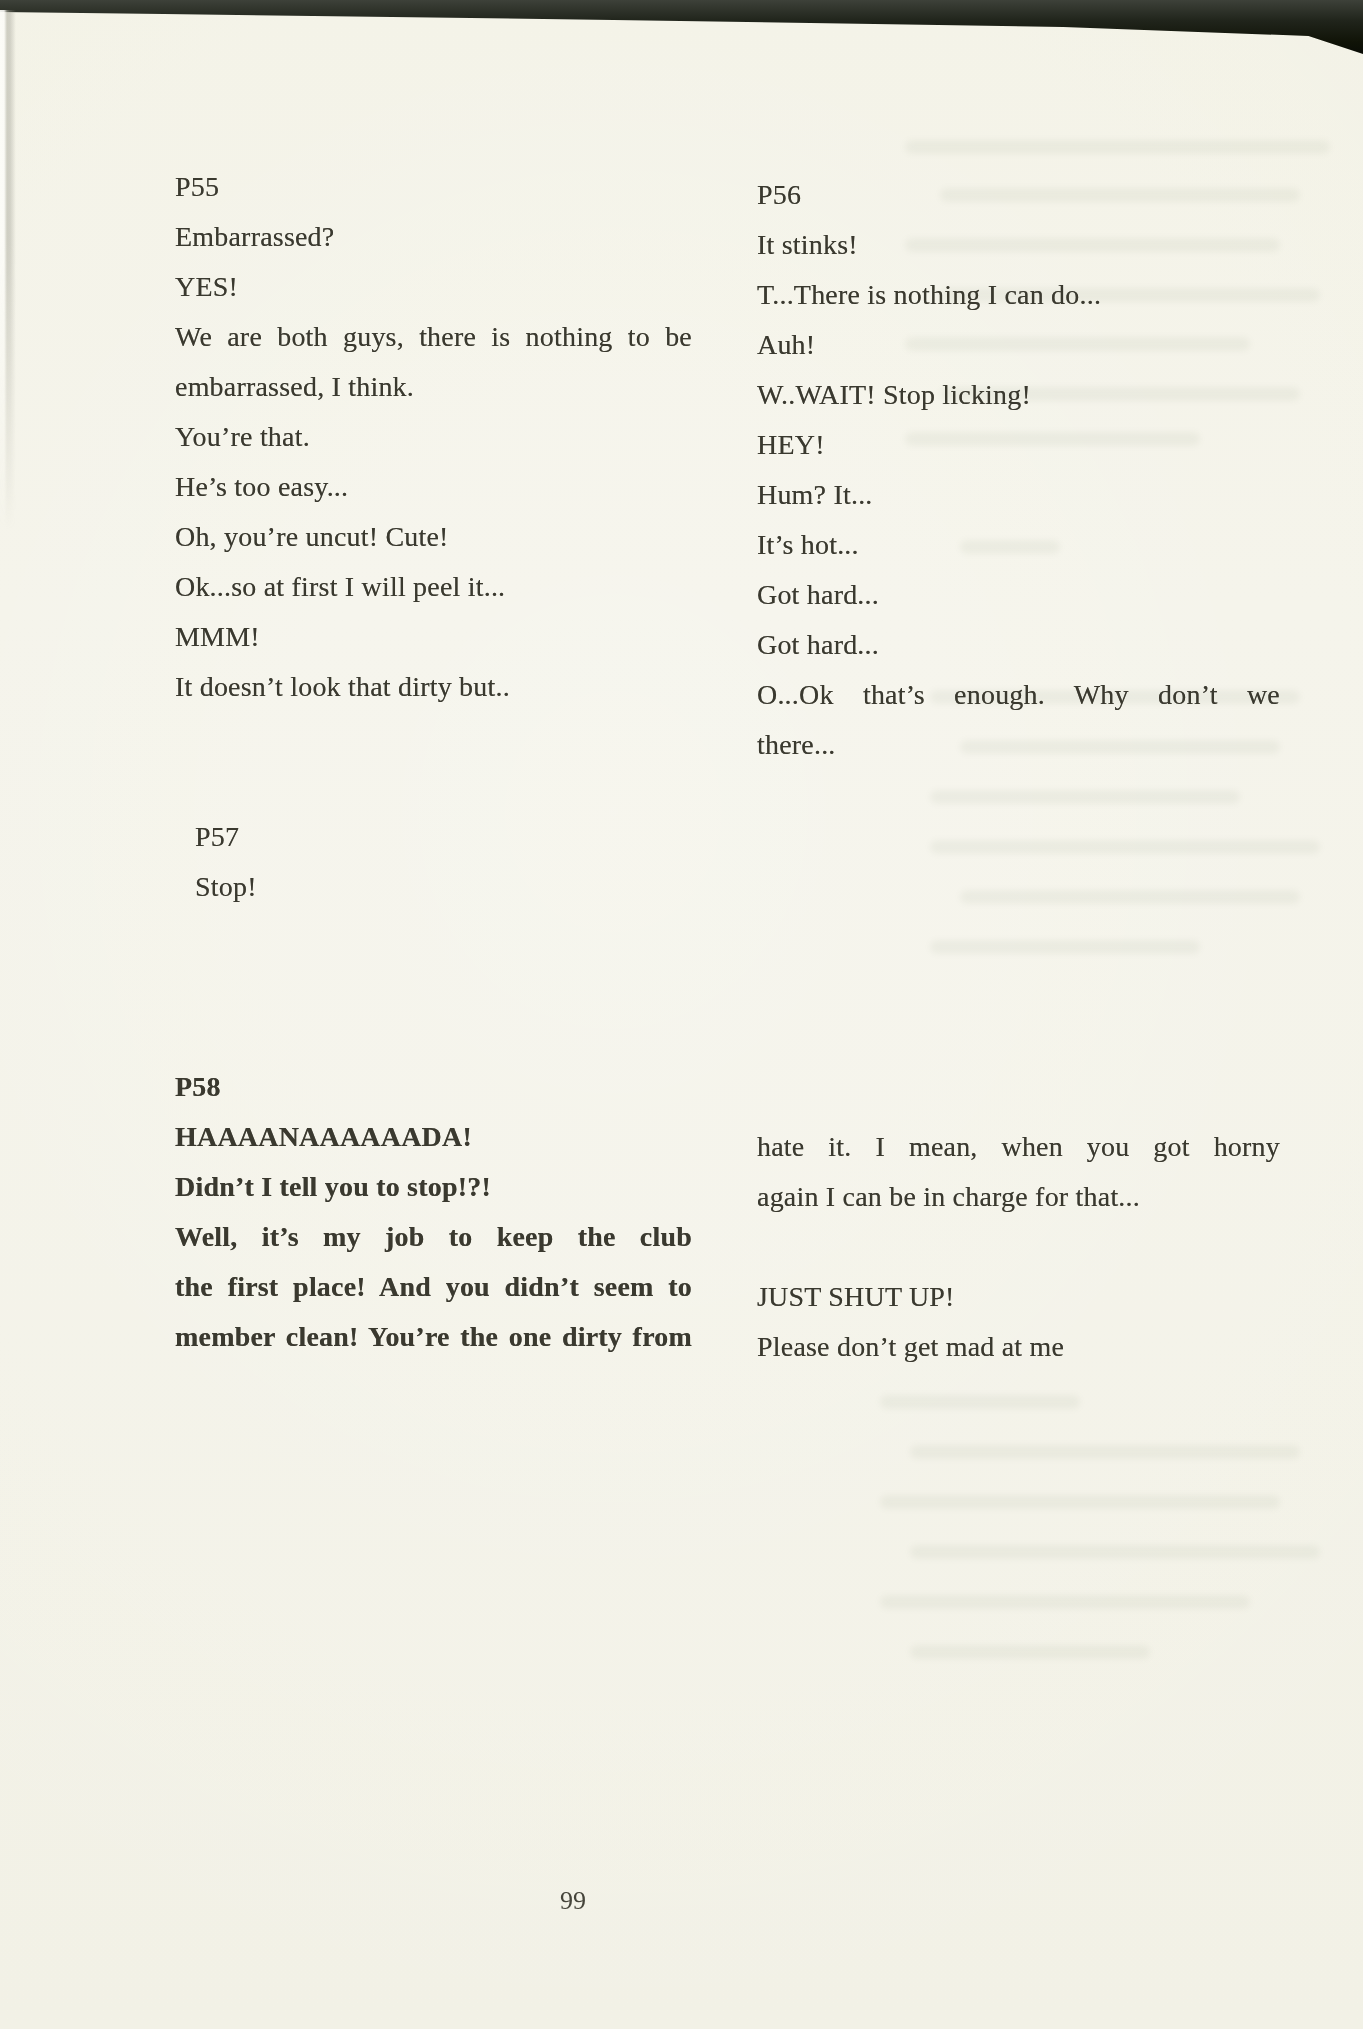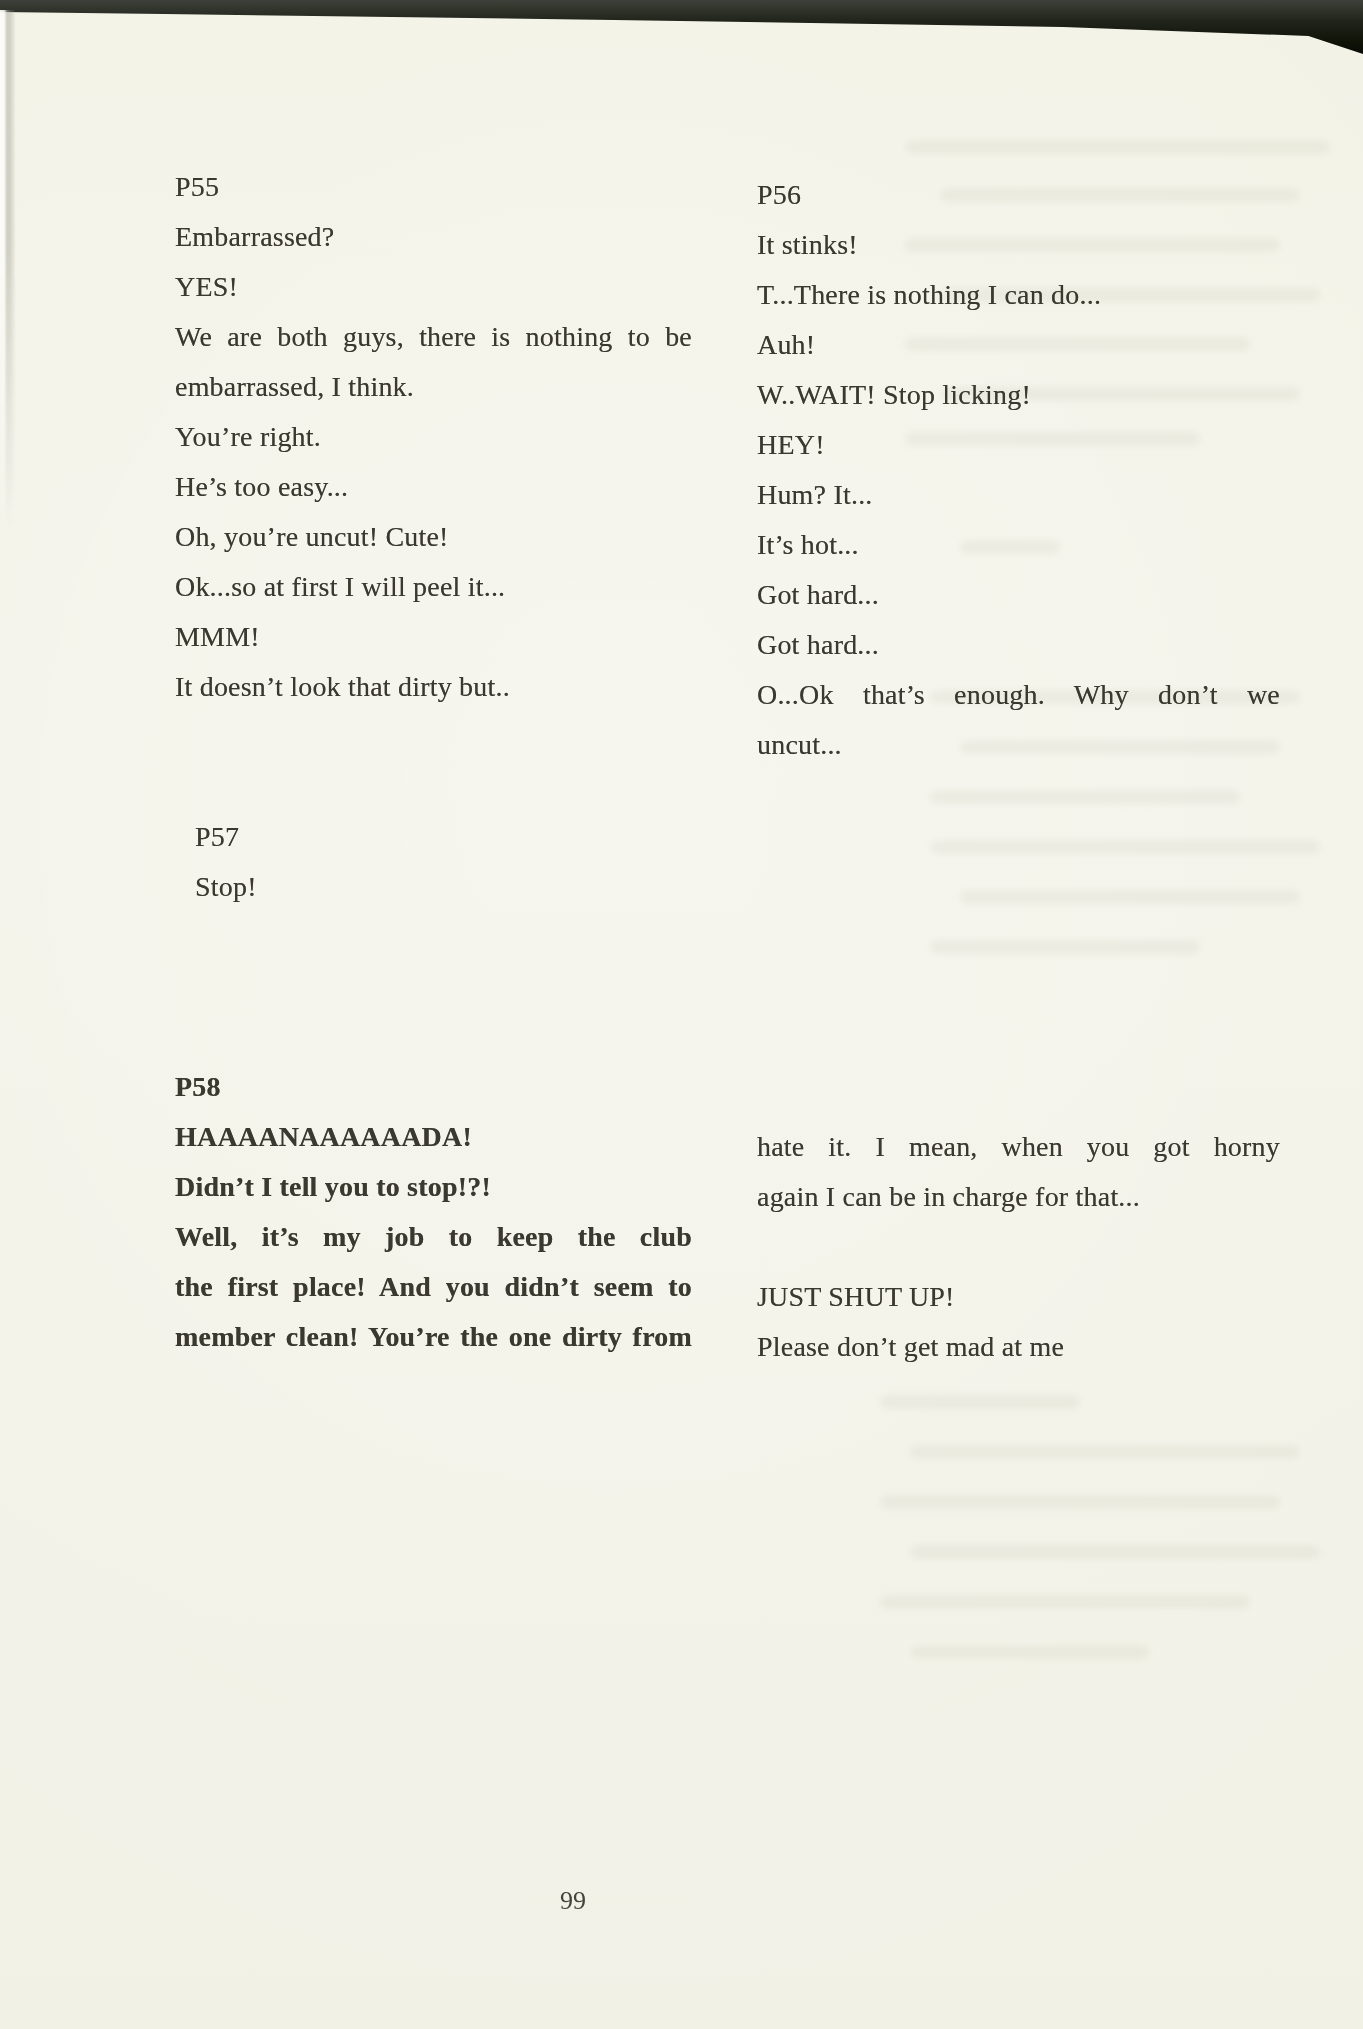--- a/index.html
+++ b/index.html
@@ -94,21 +94,21 @@
     <i class="bl" style="top:1645px; left:910px; width:240px;"></i>
   </div>
 
   <div class="col col-left" id="col-left">
       <div class="section" style="top: 162px;">
         <div class="line heading">P55</div>
         <div class="line">Embarrassed?</div>
         <div class="line">YES!</div>
         <div class="line just">We are both guys, there is nothing to be</div>
         <div class="line">embarrassed, I think.</div>
-        <div class="line">You’re right.</div>
+        <div class="line">You’re that.</div>
         <div class="line">He’s too easy...</div>
         <div class="line">Oh, you’re uncut! Cute!</div>
         <div class="line">Ok...so at first I will peel it...</div>
         <div class="line">MMM!</div>
         <div class="line">It doesn’t look that dirty but..</div>
       </div>
       <div class="section" style="top: 812px; margin-left: 20px;">
         <div class="line heading">P57</div>
         <div class="line">Stop!</div>
       </div>
@@ -127,21 +127,21 @@
         <div class="line">It stinks!</div>
         <div class="line">T...There is nothing I can do...</div>
         <div class="line">Auh!</div>
         <div class="line">W..WAIT! Stop licking!</div>
         <div class="line">HEY!</div>
         <div class="line">Hum? It...</div>
         <div class="line">It’s hot...</div>
         <div class="line">Got hard...</div>
         <div class="line">Got hard...</div>
         <div class="line just">O...Ok that’s enough. Why don’t we</div>
-        <div class="line">uncut...</div>
+        <div class="line">there...</div>
       </div>
       <div class="section" style="top: 1122px;">
         <div class="line just">hate it. I mean, when you got horny</div>
         <div class="line">again I can be in charge for that...</div>
       </div>
       <div class="section" style="top: 1272px;">
         <div class="line">JUST SHUT UP!</div>
         <div class="line">Please don’t get mad at me</div>
       </div>
     </div>

